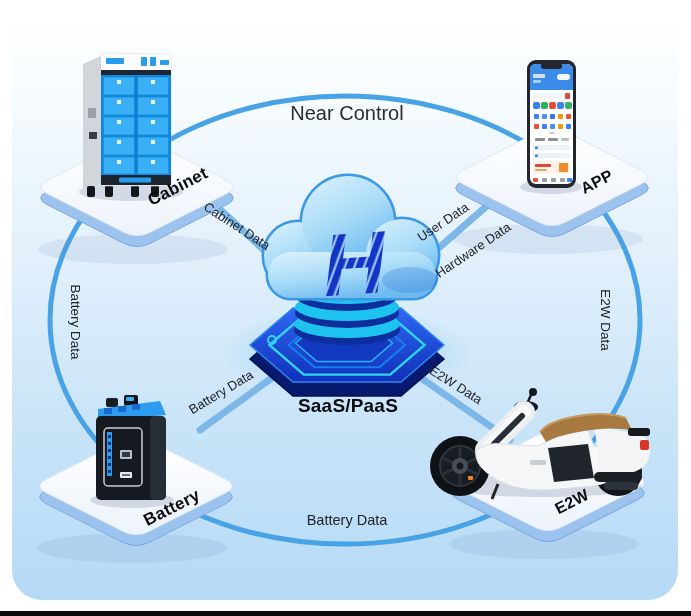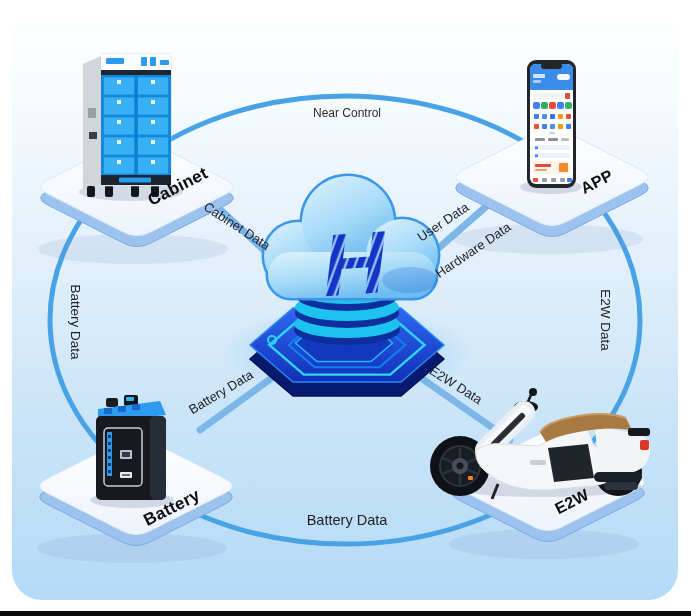--- a/index.html
+++ b/index.html
@@ -9,21 +9,21 @@
         background:linear-gradient(180deg,#ffffff 0%,#f6fbfe 16%,#e2f0fb 42%,#c9e4f8 70%,#b5daf6 100%);}
   .bottom-line{position:absolute;left:0;right:0;bottom:0;height:5px;background:#0a0a0a;}
   .scene{position:absolute;left:0;top:0;width:691px;height:616px;}
   .lbl{position:absolute;white-space:nowrap;color:#212227;font-size:13px;
        transform:translate(-50%,-50%);}
   .lbl.r-pos33{transform:translate(-50%,-50%) rotate(33deg);}
   .lbl.r-neg34{transform:translate(-50%,-50%) rotate(-34deg);}
   .lbl.r-neg31{transform:translate(-50%,-50%) rotate(-31deg);}
   .lbl.r-pos32{transform:translate(-50%,-50%) rotate(32deg);}
   .lbl.r-vert{transform:translate(-50%,-50%) rotate(90deg);font-size:13.5px;}
-  .lbl.big{font-size:12px;color:#2a2b2f;}
+  .lbl.big{font-size:20px;color:#2a2b2f;}
   .node-lbl{position:absolute;white-space:nowrap;color:#0c0d10;font-weight:bold;font-size:17px;
             transform:translate(-50%,-50%) rotate(-27deg);letter-spacing:.3px;}
   .node-lbl.small{font-size:16px;}
   .saas-lbl{position:absolute;white-space:nowrap;color:#0b0c10;font-weight:bold;font-size:19px;
             transform:translate(-50%,-50%);letter-spacing:.2px;}
 </style>
 </head>
 <body>
 
 <div class="stage">
@@ -288,15 +288,16 @@
   <div class="lbl r-neg34" style="left:443px;top:222px;">User Data</div>
   <div class="lbl r-neg34" style="left:473px;top:250px;">Hardware Data</div>
   <div class="lbl r-neg31" style="left:221px;top:392px;">Battery Data</div>
   <div class="lbl r-pos32" style="left:456px;top:385px;">E2W Data</div>
 
   <div class="node-lbl" style="left:178px;top:187px;">Cabinet</div>
   <div class="node-lbl small" style="left:597px;top:182px;">APP</div>
   <div class="node-lbl" style="left:172px;top:508px;">Battery</div>
   <div class="node-lbl small" style="left:572px;top:502px;">E2W</div>
 
+  <div class="saas-lbl" style="left:348px;top:406px;">SaaS/PaaS</div>
 
   <div class="bottom-line"></div>
 </div>
 
 </body></html>

